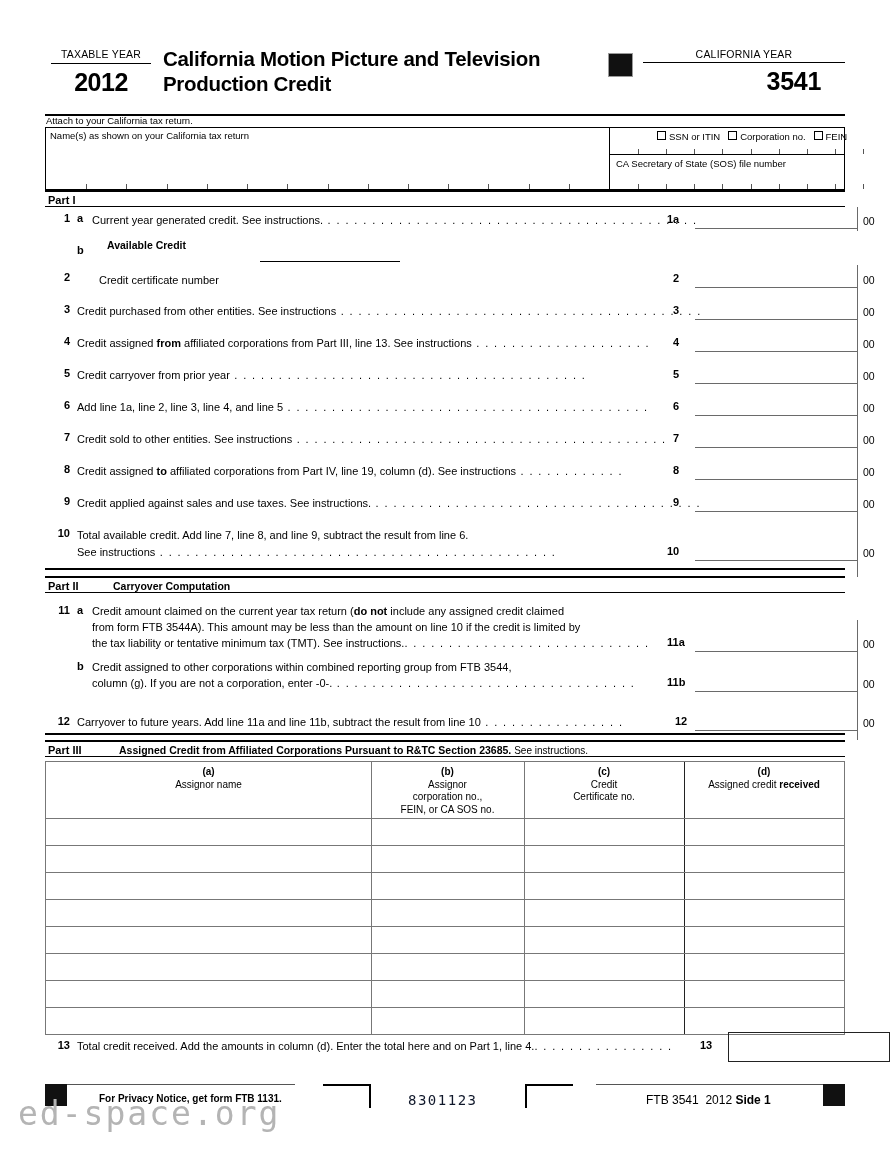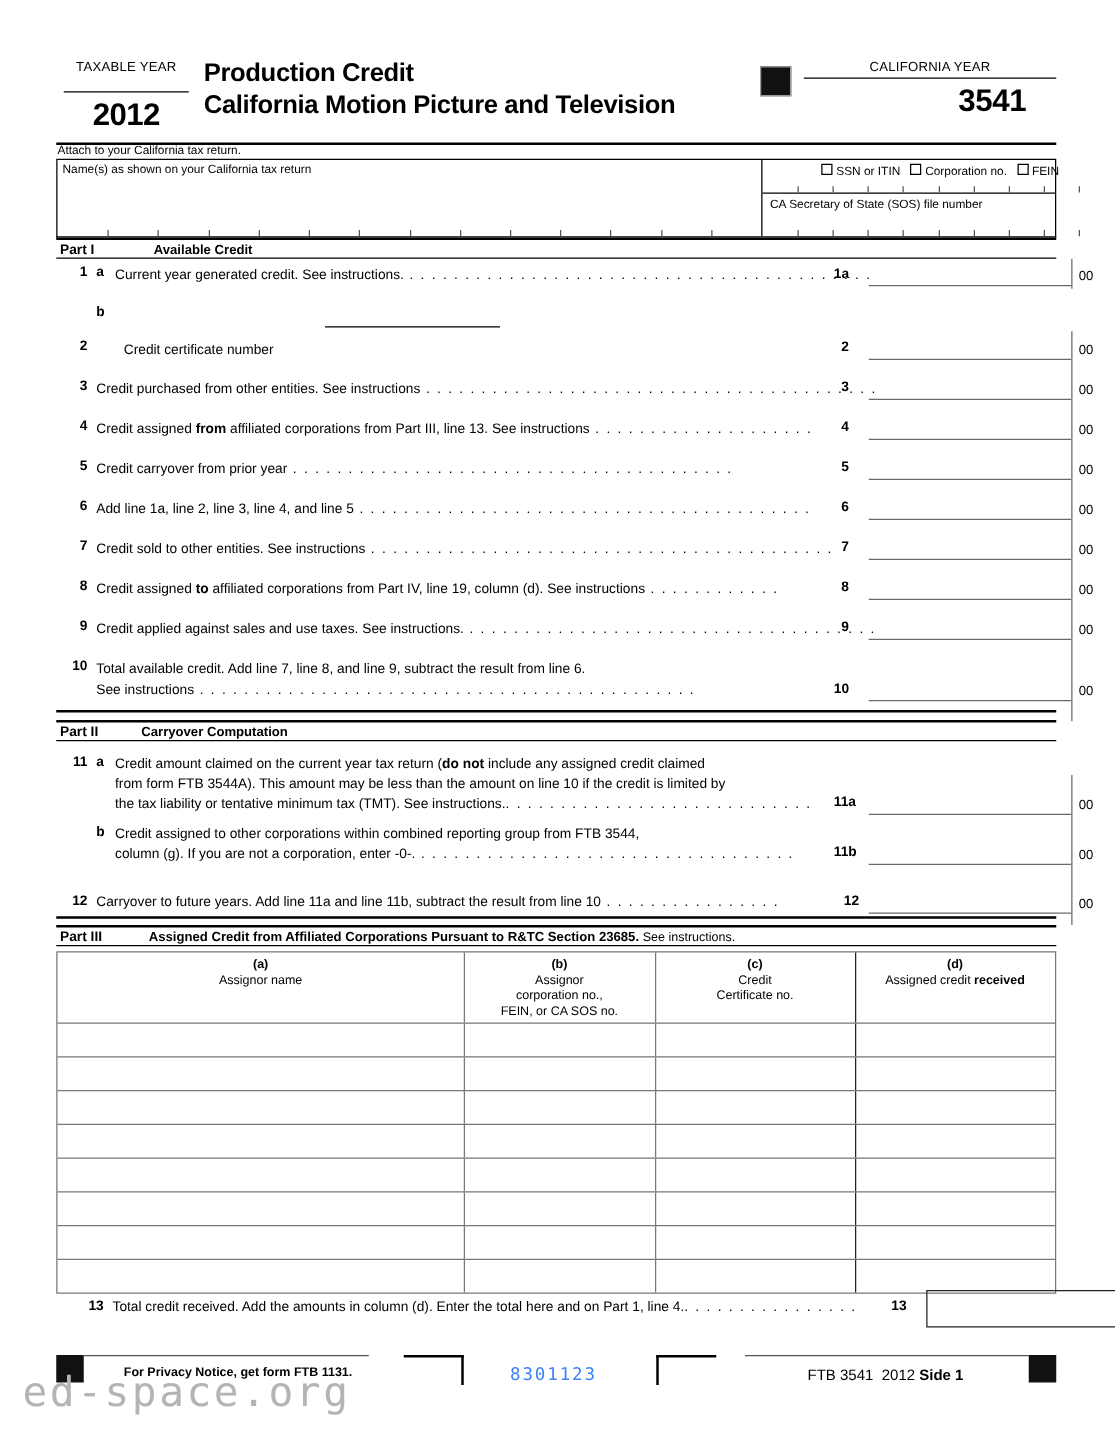--- a/index.html
+++ b/index.html
@@ -24,21 +24,21 @@
   
   .hdr {
     position: absolute;
     left: 45px; top: 48px; width: 800px; height: 62px;
   }
   .ty-block {
     position: absolute; left: 6px; top: 0; width: 100px; text-align: center;
   }
   .ty-label {
     font-size: 10.5px; letter-spacing: .2px; line-height: 12px;
-    border-bottom: 1.3px solid #000; padding-bottom: 13px; display: block;
+    border-bottom: 1.3px solid #000; padding-bottom: 3px; display: block;
   }
   .ty-year {
     font-size: 25px; font-weight: bold; line-height: 30px; margin-top: 3px;
     letter-spacing: -.5px;
   }
   .form-title {
     position: absolute; left: 118px; top: -2px; width: 430px;
     font-size: 20.5px; font-weight: bold; line-height: 25px; letter-spacing: -.3px;
   }
   .blk-square {
@@ -170,21 +170,21 @@
     position: absolute; top: 0; width: 0; border-left: 1px solid #777;
   }
   .p3-vline.dark { border-left: 1px solid #222; }
   .p3-row {
     position: relative; height: 26px; border-bottom: 1px solid #777;
   }
   .p3-row:last-child { border-bottom: 0; }
 
   
   .l13 {
-    position: absolute; left: 58px; width: 800px; height: 30px;
+    position: absolute; left: 45px; width: 800px; height: 30px;
   }
   .l13box {
     position: absolute; left: 683px; width: 162px; height: 30px;
     border: 1px solid #222; box-sizing: border-box;
   }
 
   
   .footer { position: absolute; left: 45px; top: 1081px; width: 800px; height: 32px; }
   .fblk { position: absolute; width: 22px; height: 22px; background: #111; }
   .frule { position: absolute; height: 0; border-top: 1px solid #555; }
@@ -193,21 +193,21 @@
   }
   .corner {
     position: absolute; width: 46px; height: 22px;
     border-top: 2.4px solid #000; border-right: 2.4px solid #000;
   }
   .corner.left {
     border-top: 2.4px solid #000; border-right: 0; border-left: 2.4px solid #000;
   }
   .fnum {
     position: absolute; font-family: "DejaVu Sans Mono", monospace;
-    font-size: 14px; color: #3b82f6; letter-spacing: 1.5px; top: 11px;
+    font-size: 14px; color: #0f172a; letter-spacing: 1.5px; top: 11px;
   }
   .fright { position: absolute; font-size: 12px; top: 12px; }
   .fright b { font-weight: bold; }
   .watermark {
     position: absolute; left: 18px; top: 1094px;
     font-family: "DejaVu Sans Mono", monospace;
     font-size: 33px; color: #b4b4b4; letter-spacing: 2px; white-space: nowrap;
   }
 </style>
 </head>
@@ -215,22 +215,22 @@
 
 <div class="page">
 
   <div class="hdr">
     <div class="ty-block">
       <span class="ty-label">TAXABLE YEAR</span>
       <div class="ty-year">2012</div>
     </div>
 
     <div class="form-title">
+      <div>California Motion Picture and Television</div>
       <div>Production Credit</div>
-      <div>California Motion Picture and Television</div>
     </div>
 
     <div class="blk-square"></div>
 
     <div class="ca-form-block">
       <span class="ca-form-label">CALIFORNIA YEAR</span>
       <div class="ca-form-num">3541</div>
     </div>
   </div>
 
@@ -288,21 +288,21 @@
         <i style="left: 362px;"></i>
         <i style="left: 402px;"></i>
         <i style="left: 442px;"></i>
         <i style="left: 483px;"></i>
         <i style="left: 523px;"></i>
       </div>
   </div>
 
   <div class="part-banner" style="top:190px;">
     <span class="pb-num">Part I</span>
-    <span class="pb-title" style="left:78px;">Available Credit</span>
+    <span class="pb-title" style="left:62px;margin-top:45px;">Available Credit</span>
   </div>
 
   <div id="part1-lines">
       <div class="ln" style="top: 212px;">
         <span class="ln-no">1</span>
         <span class="ln-sub">a</span>
         <span class="ln-txt" style="left:47px;top:1px;">Current year generated credit. See instructions.<span class="leader"> . . . . . . . . . . . . . . . . . . . . . . . . . . . . . . . . . . . . . . . . . .</span></span>
         <span class="ln-ref" style="left:622px;top:1px;">1a</span>
         <div class="amt-rule" style="left:650px;top:16px;width:162px;"></div>
         <span class="cents" style="left:818px;top:3px;">00</span>

